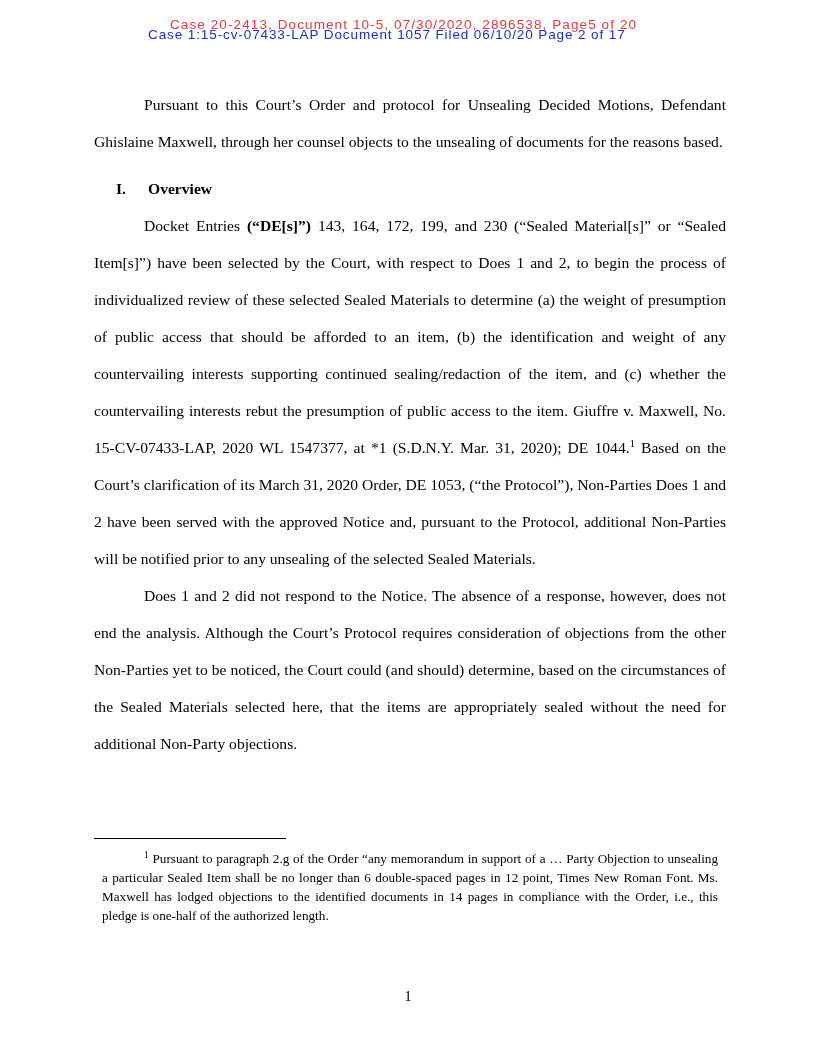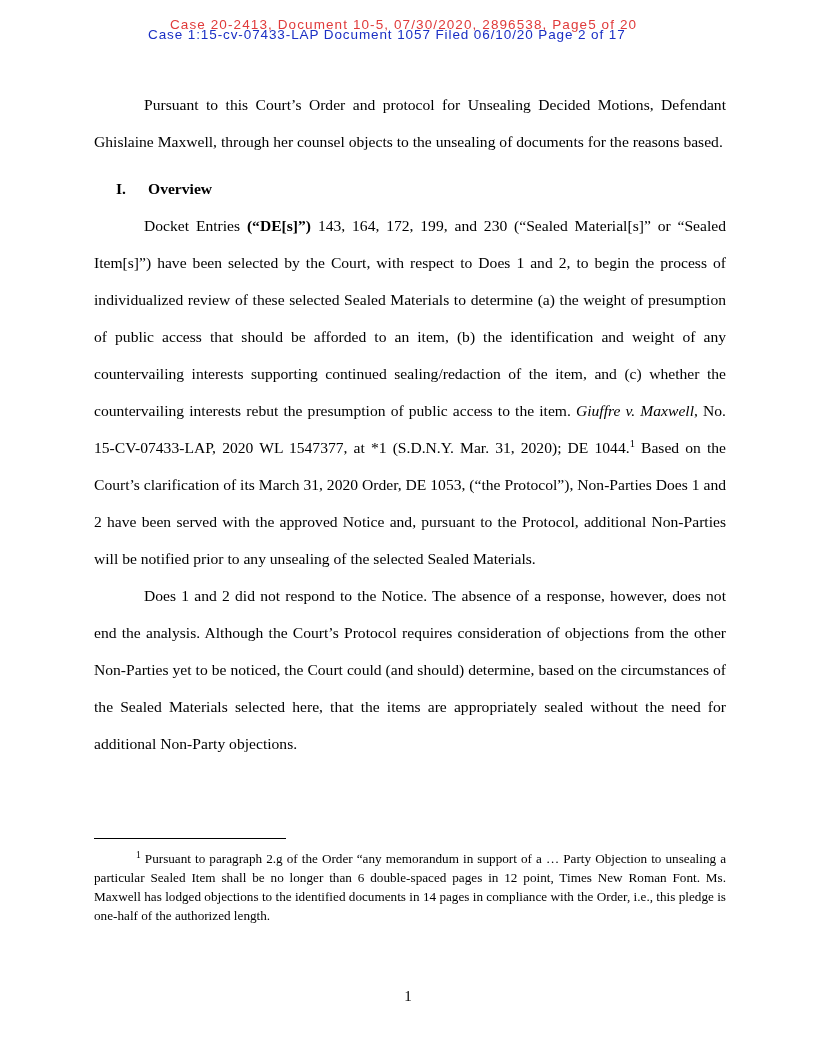--- a/index.html
+++ b/index.html
@@ -72,21 +72,21 @@
     line-height: 37px;
     font-weight: bold;
     padding-left: 22px;
   }
   .heading .numeral {
     display: inline-block;
     width: 32px;
     font-weight: bold;
   }
   .bold { font-weight: bold; font-family: Liberation Serif, serif; }
-  .ital { font-style: italic; }
+  .ital { }
   sup.fn {
     font-size: 10.5px;
     vertical-align: super;
     line-height: 0;
   }
 
   
   .footnote-wrap {
     position: absolute;
     top: 838px;
@@ -97,21 +97,21 @@
     width: 192px;
     height: 0;
     border-top: 1px solid #000;
     margin-bottom: 10px;
   }
   .footnote {
     font-size: 13.2px;
     line-height: 19px;
     text-align: justify;
     text-indent: 42px;
-    margin: 0;
+    margin: 8px;
   }
   .footnote sup {
     font-size: 9.5px;
     vertical-align: super;
     line-height: 0;
   }
 
   
   .page-number {
     position: absolute;

